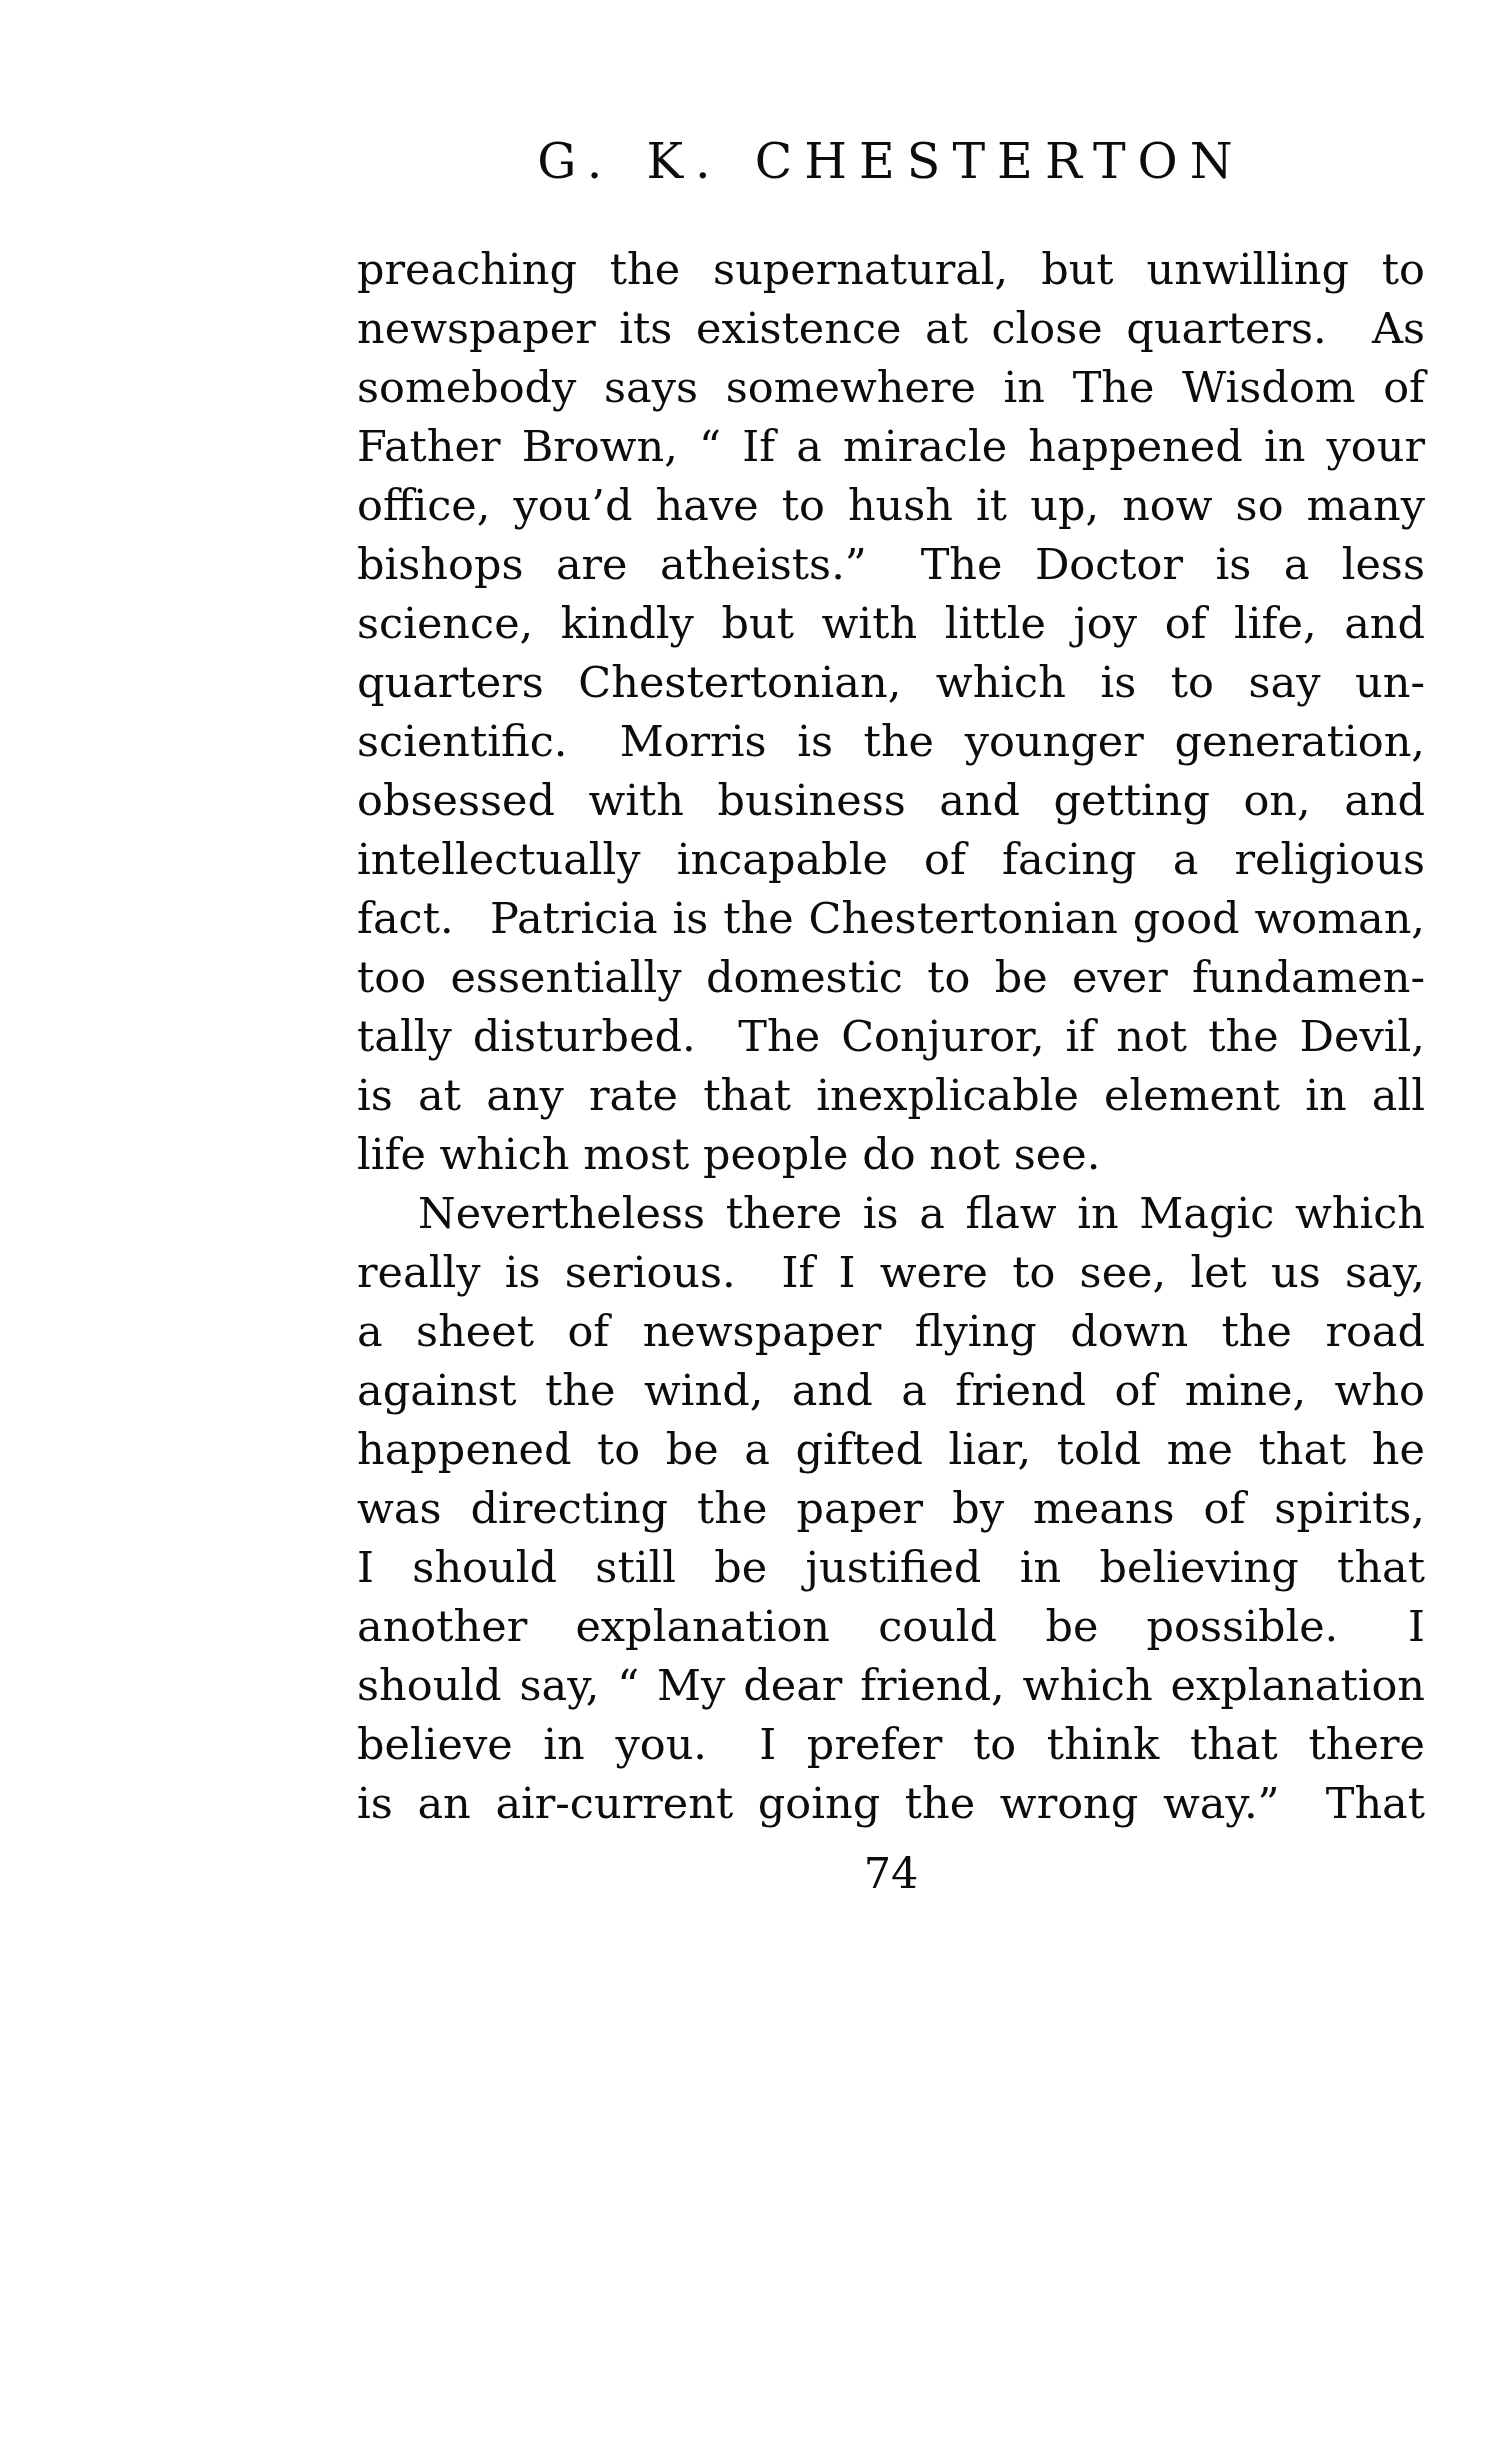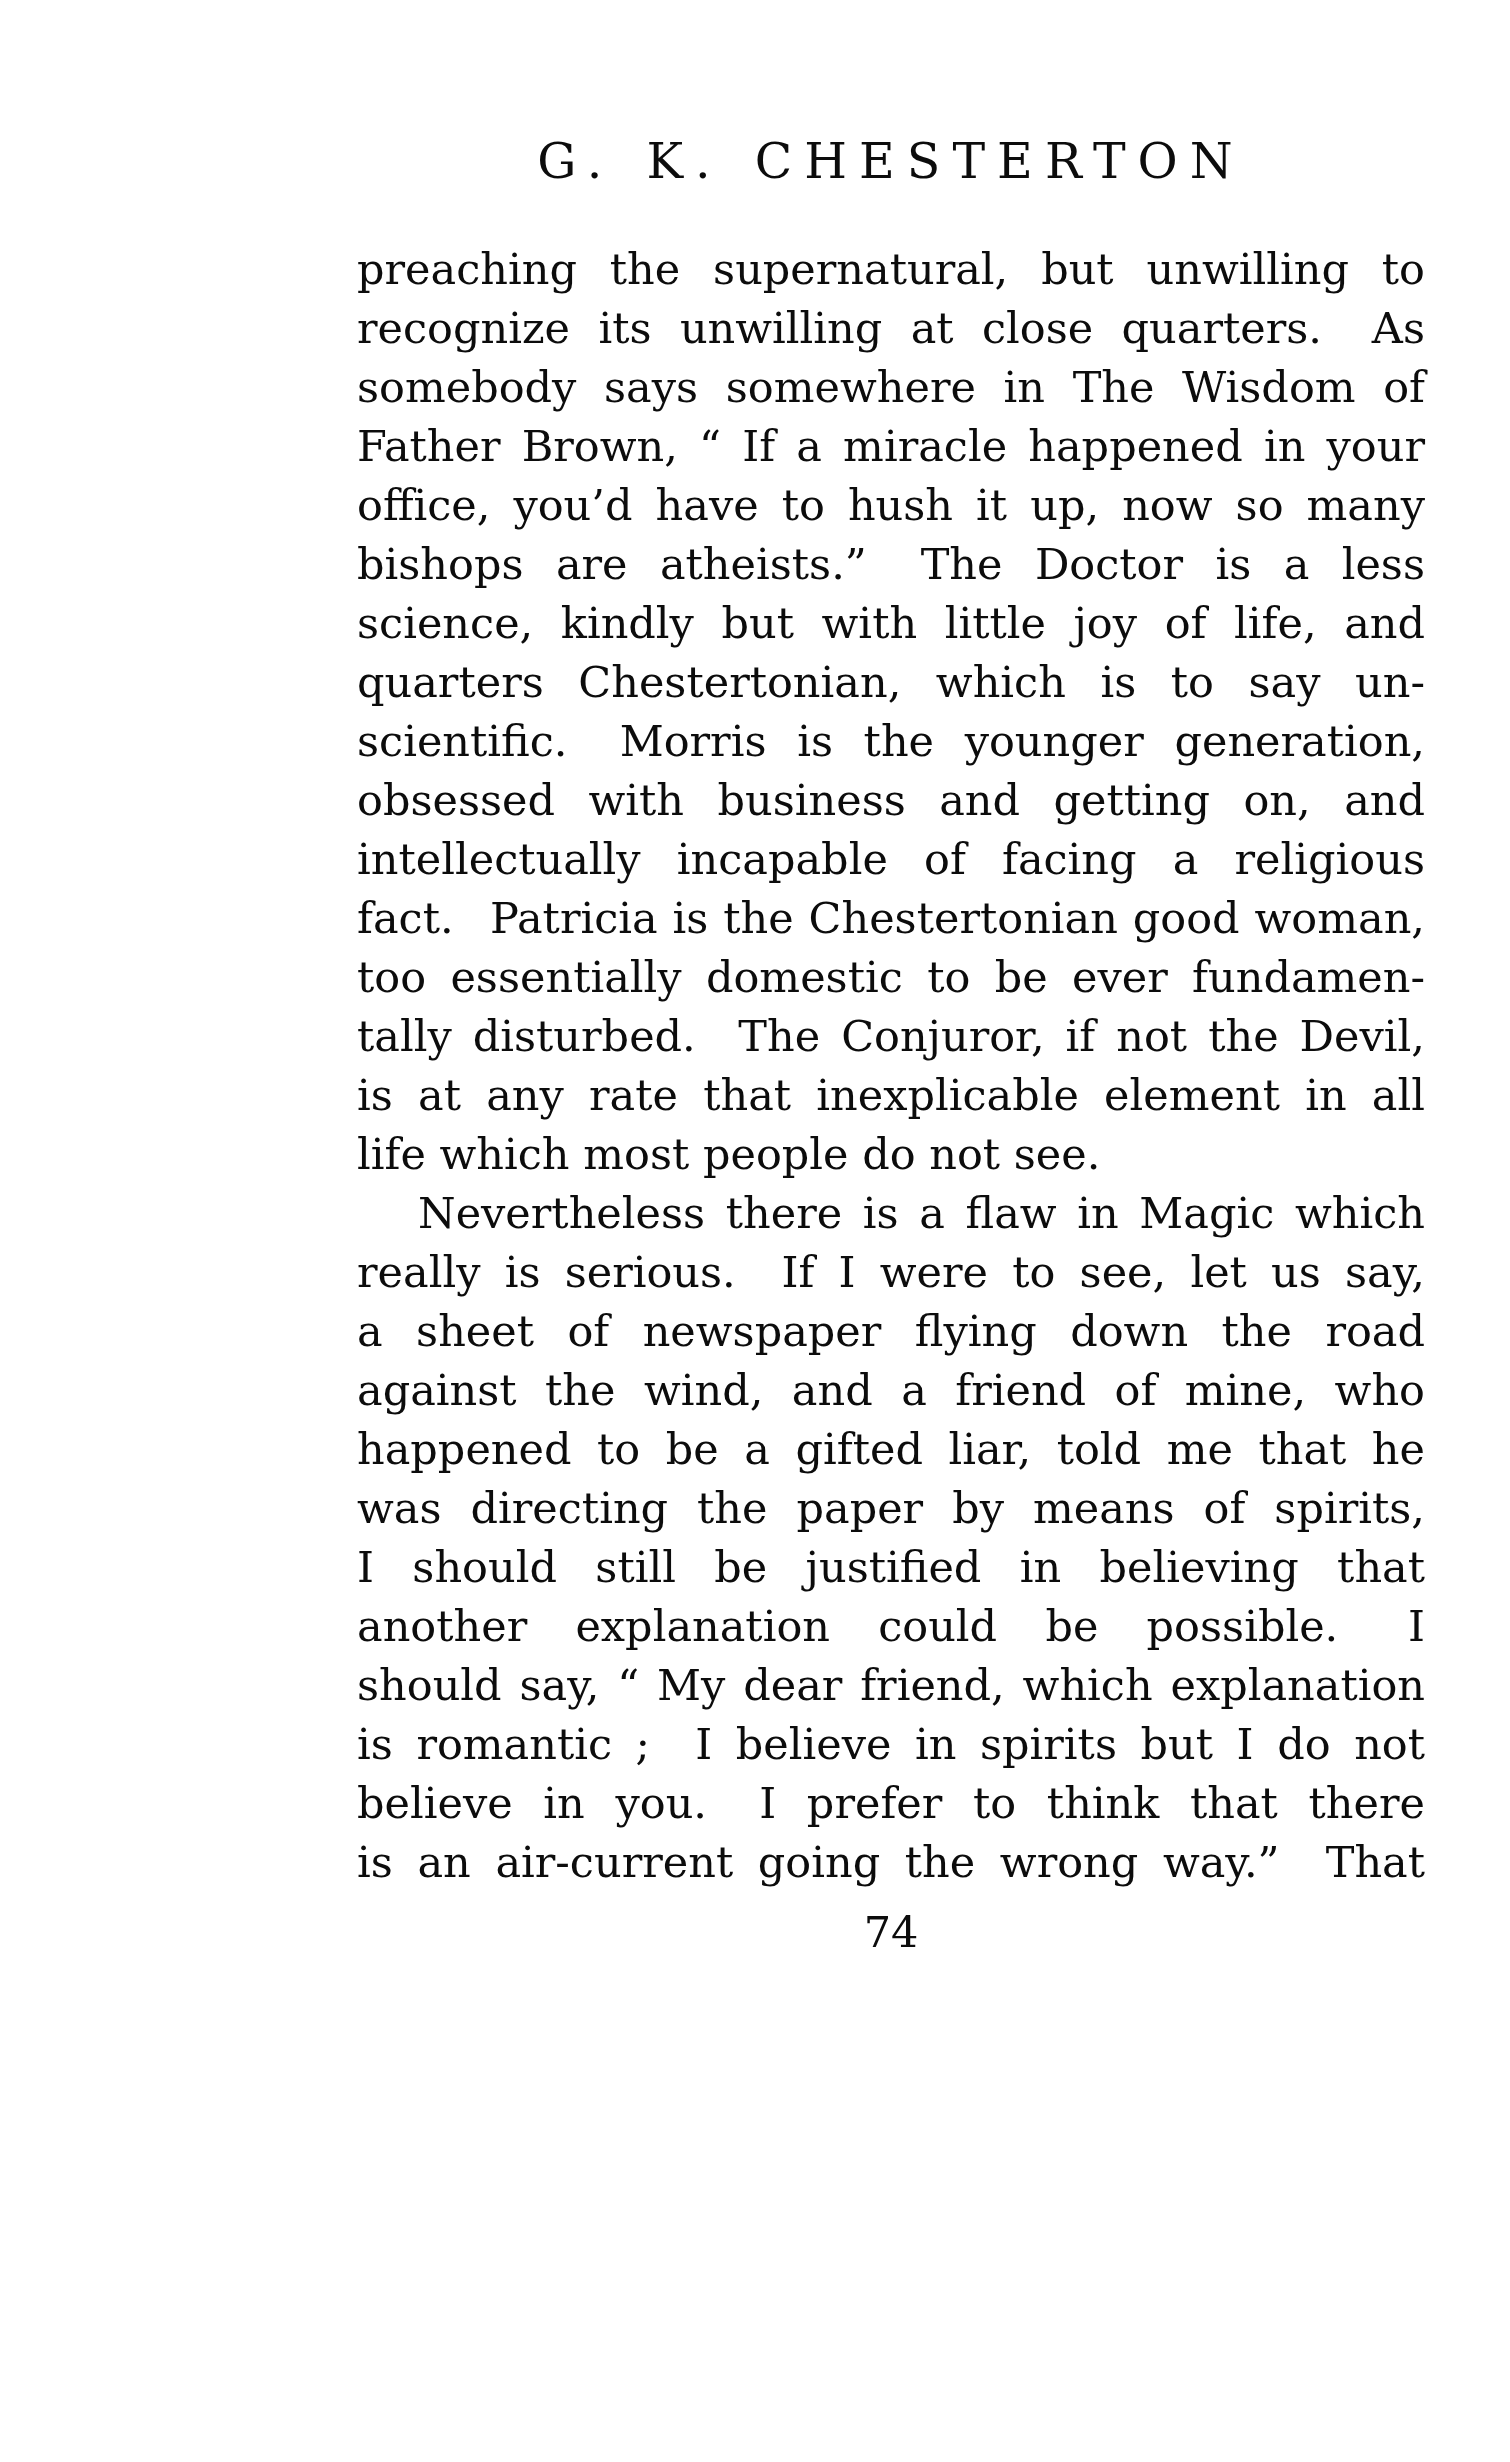--- a/index.html
+++ b/index.html
@@ -56,21 +56,21 @@
   }
 </style>
 </head>
 <body>
 
 <div class="page" style="background: rgb(255, 255, 255); color: rgb(12, 12, 12);">
   <div class="text-block">
     <h1 class="running-head">G. K. CHESTERTON</h1>
     <div class="body-lines">
         <div class="line"><span>preaching the supernatural, but unwilling to</span></div>
-        <div class="line"><span>recognize its unwilling at close quarters.  As</span></div>
+        <div class="line"><span>newspaper its existence at close quarters.  As</span></div>
         <div class="line"><span>somebody says somewhere in </span><span class="it">The Wisdom of</span></div>
         <div class="line"><span class="it">Father Brown,</span><span> “ If a miracle happened in your</span></div>
         <div class="line"><span>office, you’d have to hush it up, now so many</span></div>
         <div class="line"><span>bishops are atheists.”  The Doctor is a less</span></div>
         <div class="line"><span>science, kindly but with little joy of life, and</span></div>
         <div class="line"><span>quarters Chestertonian, which is to say un-</span></div>
         <div class="line"><span>scientific.  Morris is the younger generation,</span></div>
         <div class="line"><span>obsessed with business and getting on, and</span></div>
         <div class="line"><span>intellectually incapable of facing a religious</span></div>
         <div class="line"><span>fact.  Patricia is the Chestertonian good woman,</span></div>
@@ -80,20 +80,19 @@
         <div class="line open"><span>life which most people do not see.</span></div>
         <div class="line indent"><span>Nevertheless there is a flaw in </span><span class="it">Magic</span><span> which</span></div>
         <div class="line"><span>really is serious.  If I were to see, let us say,</span></div>
         <div class="line"><span>a sheet of newspaper flying down the road</span></div>
         <div class="line"><span>against the wind, and a friend of mine, who</span></div>
         <div class="line"><span>happened to be a gifted liar, told me that he</span></div>
         <div class="line"><span>was directing the paper by means of spirits,</span></div>
         <div class="line"><span>I should still be justified in believing that</span></div>
         <div class="line"><span>another explanation could be possible.  I</span></div>
         <div class="line"><span>should say, “ My dear friend, which explanation</span></div>
-        <div class="line"><span>is romantic ;  I believe in spirits but I do not</span></div>
         <div class="line"><span>believe in you.  I prefer to think that there</span></div>
         <div class="line"><span>is an air-current going the wrong way.”  That</span></div>
       </div>
     <div class="folio">74</div>
   </div>
 </div>
 
 
 </body></html>

